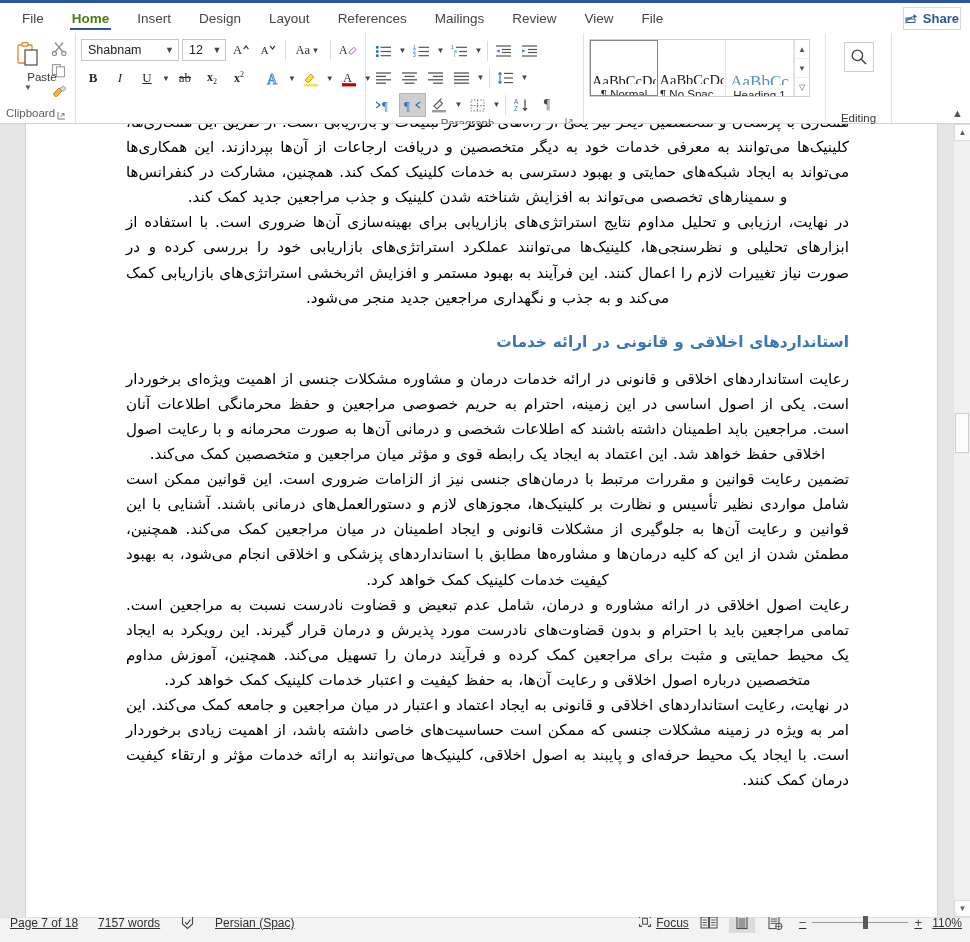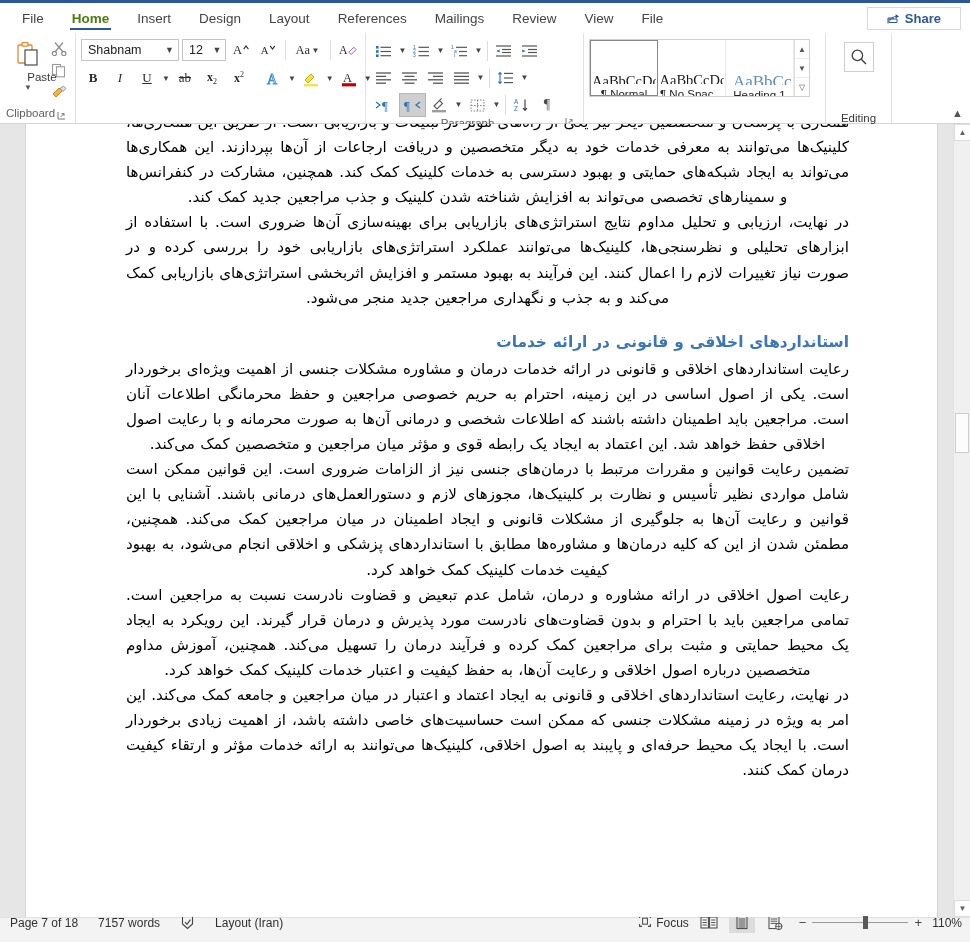--- a/index.html
+++ b/index.html
@@ -43,21 +43,21 @@
     content: "";
     position: absolute;
     left: 12px; right: 12px; bottom: 3px;
     height: 2.5px; background: #2b579a;
   }
   .share-btn {
     position: absolute;
     right: 9px; top: 4px;
     height: 23px;
     display: flex; align-items: center; gap: 5px;
-    padding: 0 19px;
+    padding: 0 1px;
     border: 1px solid #d8d8d8;
     background: #ffffff;
     color: #2b579a;
     font-size: 13px; font-weight: bold;
     cursor: default;
   }
   .share-ico { width: 13px; height: 12px; position: relative; }
   .share-ico svg { display: block; }
 
   
@@ -147,21 +147,21 @@
   }
   .style-cell {
     width: 68px; height: 100%;
     display: flex; flex-direction: column;
     align-items: center; justify-content: center;
     border-right: 1px solid #e9e9e9;
     cursor: default;
   }
   .style-cell.sel { border: 1.6px solid #878787; }
   .style-prev { font-size: 14.5px; color: #1a1a1a; font-family: "Liberation Serif", serif;
-                white-space: nowrap; overflow: hidden; width: 64px; text-align: right; margin-top: 32px; }
+                white-space: nowrap; overflow: hidden; width: 64px; text-align: center; margin-top: 32px; }
   .style-prev.h1 { color: #5b8bc4; font-size: 17px; font-weight: normal; }
   .style-name { font-size: 11.5px; color: #222; margin-top: 4px; white-space: nowrap;
                 overflow: hidden; width: 64px; text-align: center; }
   .gallery-scroll {
     width: 15px; display: flex; flex-direction: column;
     border-left: 1px solid #e0e0e0;
   }
   .gs-btn { flex: 1; display: flex; align-items: center; justify-content: center;
             font-size: 8px; color: #555; border-bottom: 1px solid #ececec; cursor: default; }
 
@@ -211,21 +211,21 @@
     word-spacing: 0.5px;
   }
   p.doc { text-align-last: center; }
   h2.doc {
     color: #3a76b8;
     font-weight: bold;
     font-size: 15.4px;
     line-height: 25px;
     text-align: right;
     margin-top: 19px;
-    margin-bottom: 2px;
+    margin-bottom: 12px;
   }
   p.last { text-align-last: right; }
 
   
   .vscroll {
     position: absolute;
     right: 0; top: 0; bottom: 0;
     width: 17px;
     background: #f0f0f0;
     border-left: 1px solid #e2e2e2;
@@ -251,20 +251,21 @@
 
   
   .statusbar {
     height: 25px;
     background: #f3f3f3;
     border-top: 1px solid #e0e0e0;
     display: flex; align-items: center;
     font-size: 12px; color: #303030;
     flex: 0 0 auto;
     padding: 0 8px 15px 10px;
+    text-decoration: underline;
   }
   .sb-item { display:flex; align-items:center; cursor: default; white-space: nowrap; }
   .sb-left { display:flex; align-items:center; gap: 20px; }
   .sb-right { margin-left:auto; display:flex; align-items:center; gap: 7px; }
   .view-btn {
     width: 26px; height: 21px; display:flex; align-items:center; justify-content:center;
     cursor: default;
   }
   .view-btn.active { background: #dcdcdc; }
   .zoom-wrap { display:flex; align-items:center; gap:6px; padding-left: 4px; }
@@ -684,21 +685,21 @@
   <div class="statusbar">
     <div class="sb-left">
       <span class="sb-item">Page 7 of 18</span>
       <span class="sb-item">7157 words</span>
       <span class="sb-item">
         <svg width="15" height="15" viewBox="0 0 15 15">
           <path d="M2.5 1.5 L12.5 1.5 L12.5 9 L7.5 13.5 L2.5 9 Z" fill="none" stroke="#444" stroke-width="1.1"></path>
           <path d="M5 7 L7 9.4 L10.4 4.6" fill="none" stroke="#444" stroke-width="1.1"></path>
         </svg>
       </span>
-      <span class="sb-item">Layout (Iran)</span>
+      <span class="sb-item">Persian (Spac)</span>
     </div>
     <div class="sb-right">
       <span class="sb-item">
         <span class="focus-ico">
           <svg width="14" height="14" viewBox="0 0 14 14">
             <path d="M1.6 4 L1.6 1.6 L4 1.6 M10 1.6 L12.4 1.6 L12.4 4 M12.4 10 L12.4 12.4 L10 12.4 M4 12.4 L1.6 12.4 L1.6 10" fill="none" stroke="#444" stroke-width="1.1"></path>
             <rect x="4.6" y="4.2" width="4.8" height="6" fill="none" stroke="#444" stroke-width="1"></rect>
           </svg>
         </span>
         <span>Focus</span>

